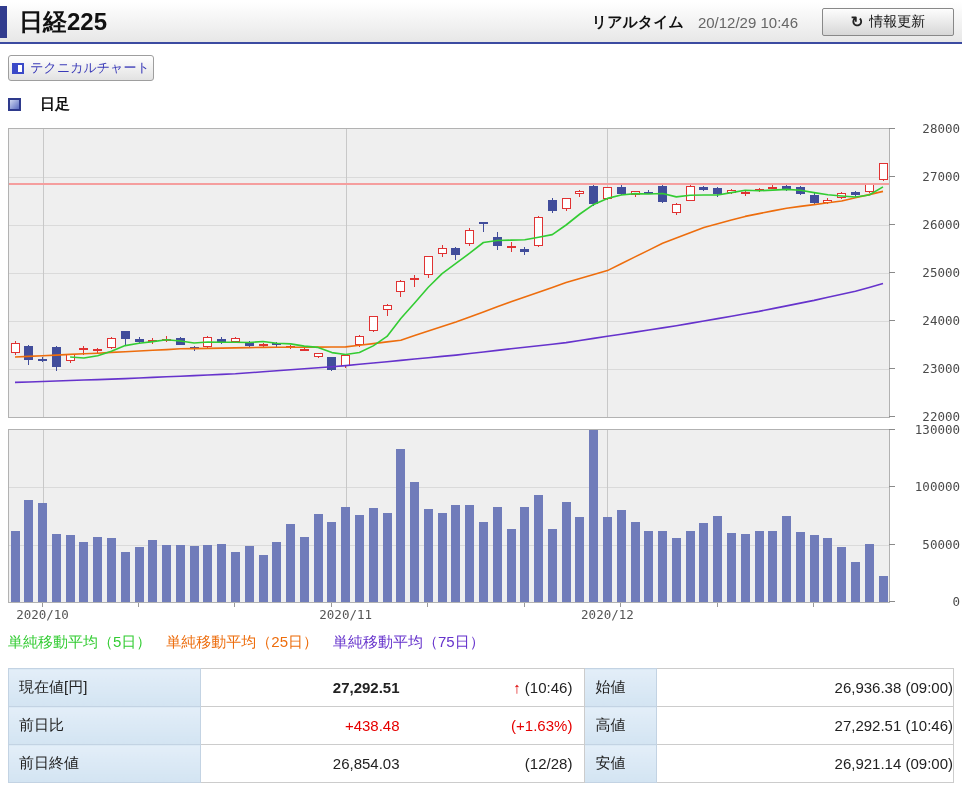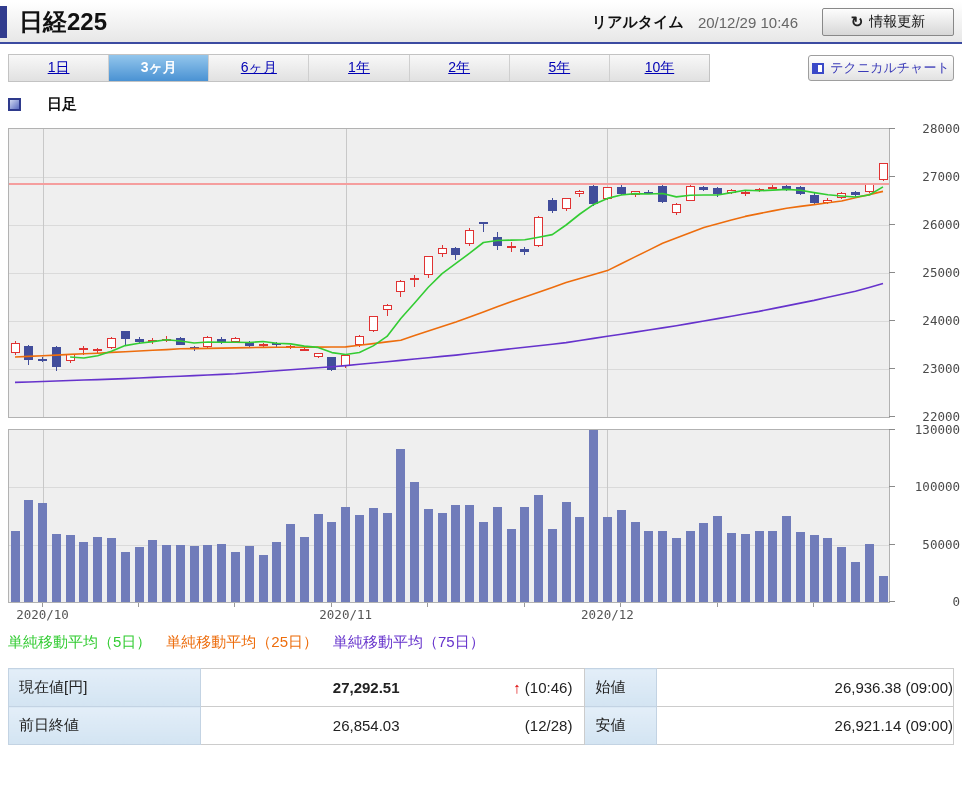--- a/index.html
+++ b/index.html
@@ -18,21 +18,21 @@
   .toolbar { margin: 10px 8px 0; display: flex; justify-content: space-between; align-items: center; height: 28px; }
   .tabs { display: flex; width: 702px; height: 28px; background: linear-gradient(#f8f8f8, #e1e1e1); border: 1px solid #c3c3c3; }
   .tab { flex: 1; display: flex; align-items: center; justify-content: center; font-size: 14px; border-right: 1px solid #cfcfcf; cursor: pointer; color: #0000b4; text-decoration: underline; }
   .tab:last-child { border-right: none; }
   .tab.active { background: linear-gradient(#93c6ec, #4a92d3); color: #fff; font-weight: bold; text-decoration: none; }
   .tech-btn { width: 146px; height: 26px; border: 1px solid #9e9e9e; border-radius: 3px; background: linear-gradient(#ffffff, #e2e2e2); color: #3a3ab8; font-size: 13px; display: flex; align-items: center; justify-content: center; gap: 6px; cursor: pointer; }
   .tech-icon { width: 12px; height: 11px; border: 2px solid #3a49c8; position: relative; background: #fff; }
   .tech-icon span { position: absolute; left: 0; top: 0; width: 4px; height: 7px; background: #3a49c8; }
 
   
-  .section-label { margin: 13px 8px 0; display: flex; align-items: center; gap: 26px; font-size: 15px; font-weight: bold; color: #111; height: 18px; }
+  .section-label { margin: 13px 8px 0; display: flex; align-items: center; gap: 19px; font-size: 15px; font-weight: bold; color: #111; height: 18px; }
   .bullet { width: 13px; height: 13px; border: 2px solid #2e3a8c; background: linear-gradient(135deg, #cdd6f0, #5a6cc0); }
 
   
   .chart-area { position: relative; margin: 15px 0 0 8px; width: 954px; height: 498px; padding-left: 29px; }
   .plot { position: absolute; left: 0; width: 882px; background: #efefef; border: 1px solid #b2b2b2; overflow: hidden; }
   #price-plot { top: 0; height: 290px; }
   #volume-plot { top: 301px; height: 174px; }
   .gridline-h { position: absolute; left: 0; width: 100%; height: 1px; }
   .gridline-v { position: absolute; top: 0; width: 1px; height: 100%; }
   .axis-label { position: absolute; left: 888px; width: 64px; text-align: right; font-family: "DejaVu Sans Mono", monospace; font-size: 12.5px; color: #4a4a4a; }
@@ -67,29 +67,20 @@
   <div class="title">日経225</div>
   <div class="realtime">リアルタイム</div>
   <div class="timestamp">20/12/29 10:46</div>
   <div class="refresh-btn">
     <span class="refresh-glyph">↻</span>
     <span>情報更新</span>
   </div>
 </div>
 
 <div class="toolbar">
-  <div class="tabs">
-    <div class="tab">1日</div>
-    <div class="tab active">3ヶ月</div>
-    <div class="tab">6ヶ月</div>
-    <div class="tab">1年</div>
-    <div class="tab">2年</div>
-    <div class="tab">5年</div>
-    <div class="tab">10年</div>
-  </div>
   <div class="tech-btn">
     <span class="tech-icon">
         <span></span>
       </span>
     <span>テクニカルチャート</span>
   </div>
 </div>
 
 <div class="section-label">
   <span class="bullet"></span>
@@ -363,20 +354,31 @@
     <td class="qvalue-left">
       <div class="val-flex">
         <span class="val-main bold">27,292.51</span>
         <span class="val-sub"><span class="arrow-up">↑</span><span>(10:46)</span></span>
       </div>
     </td>
     <td class="qlabel right">始値</td>
     <td class="qvalue-right">26,936.38 (09:00)</td>
   </tr>
   <tr>
+    <td class="qlabel left">前日比</td>
+    <td class="qvalue-left">
+      <div class="val-flex">
+        <span class="val-main red">+438.48</span>
+        <span class="val-sub red">(+1.63%)</span>
+      </div>
+    </td>
+    <td class="qlabel right">高値</td>
+    <td class="qvalue-right">27,292.51 (10:46)</td>
+  </tr>
+  <tr>
     <td class="qlabel left">前日終値</td>
     <td class="qvalue-left">
       <div class="val-flex">
         <span class="val-main">26,854.03</span>
         <span class="val-sub">(12/28)</span>
       </div>
     </td>
     <td class="qlabel right">安値</td>
     <td class="qvalue-right">26,921.14 (09:00)</td>
   </tr>

